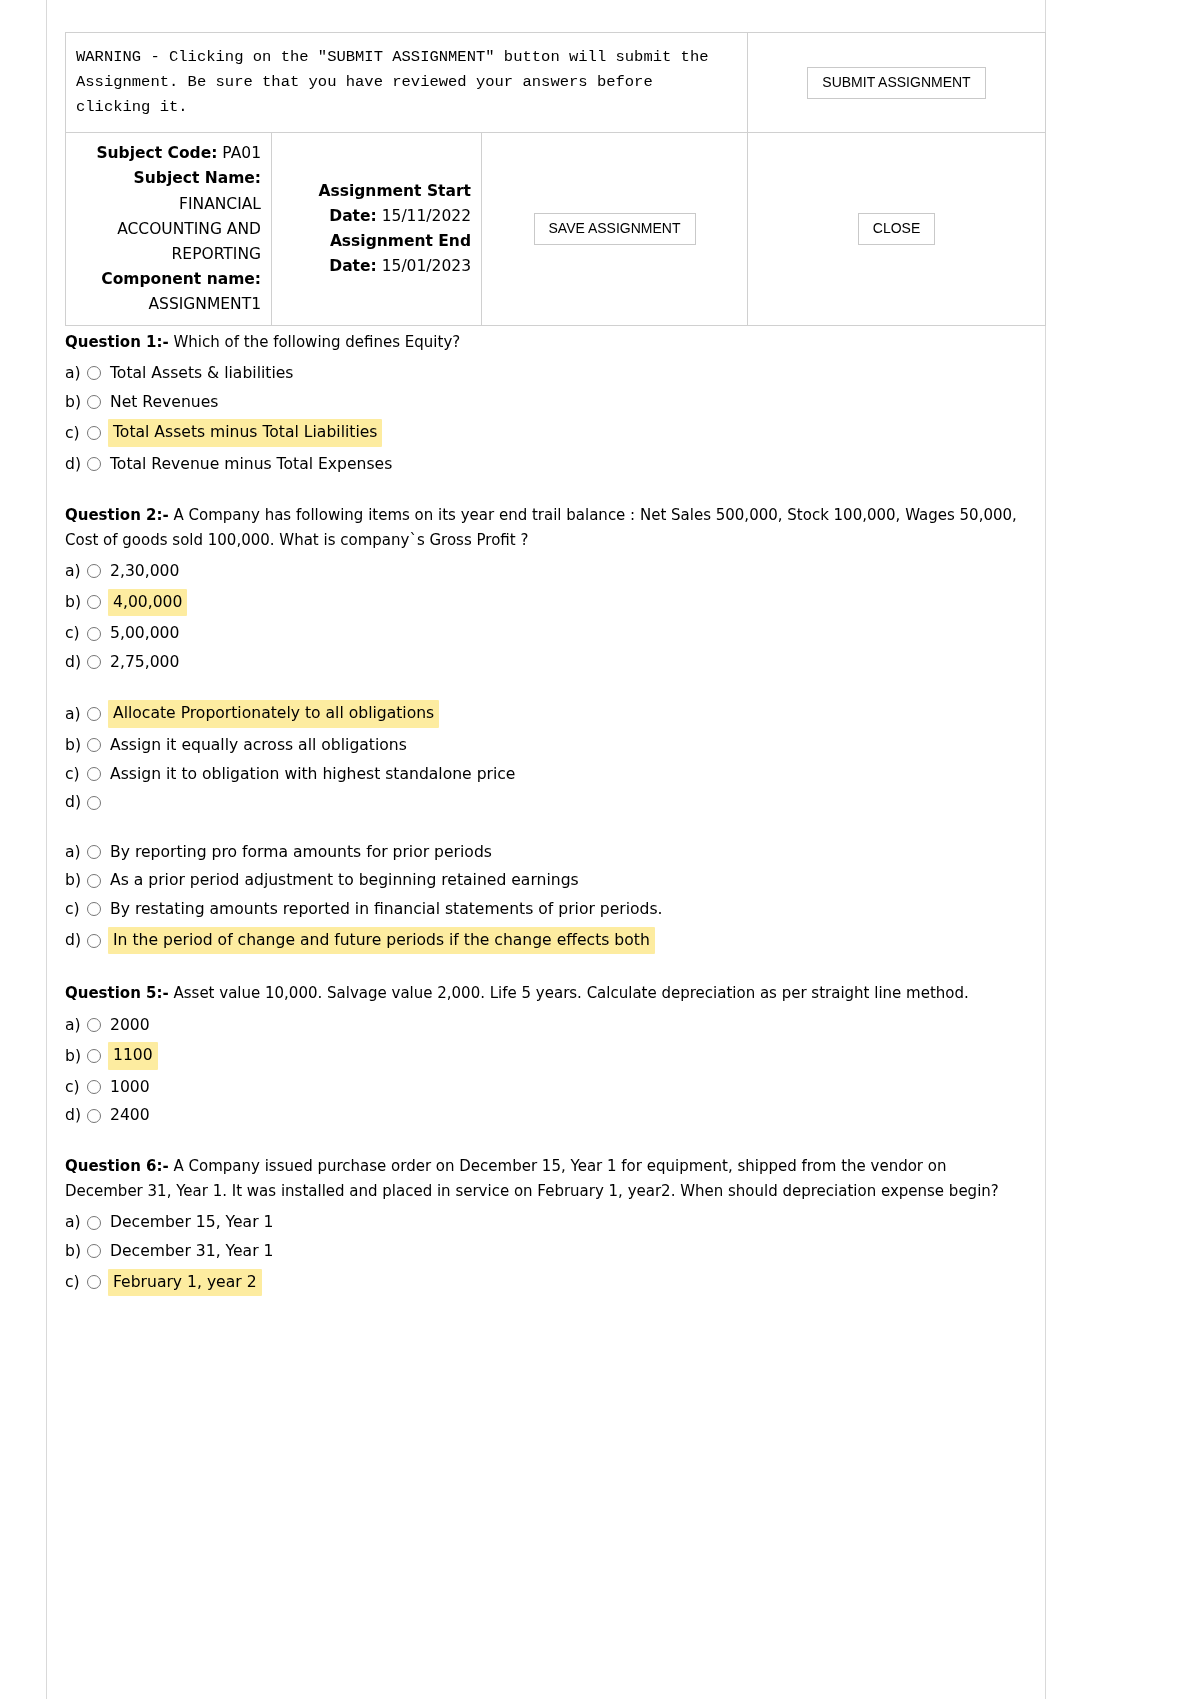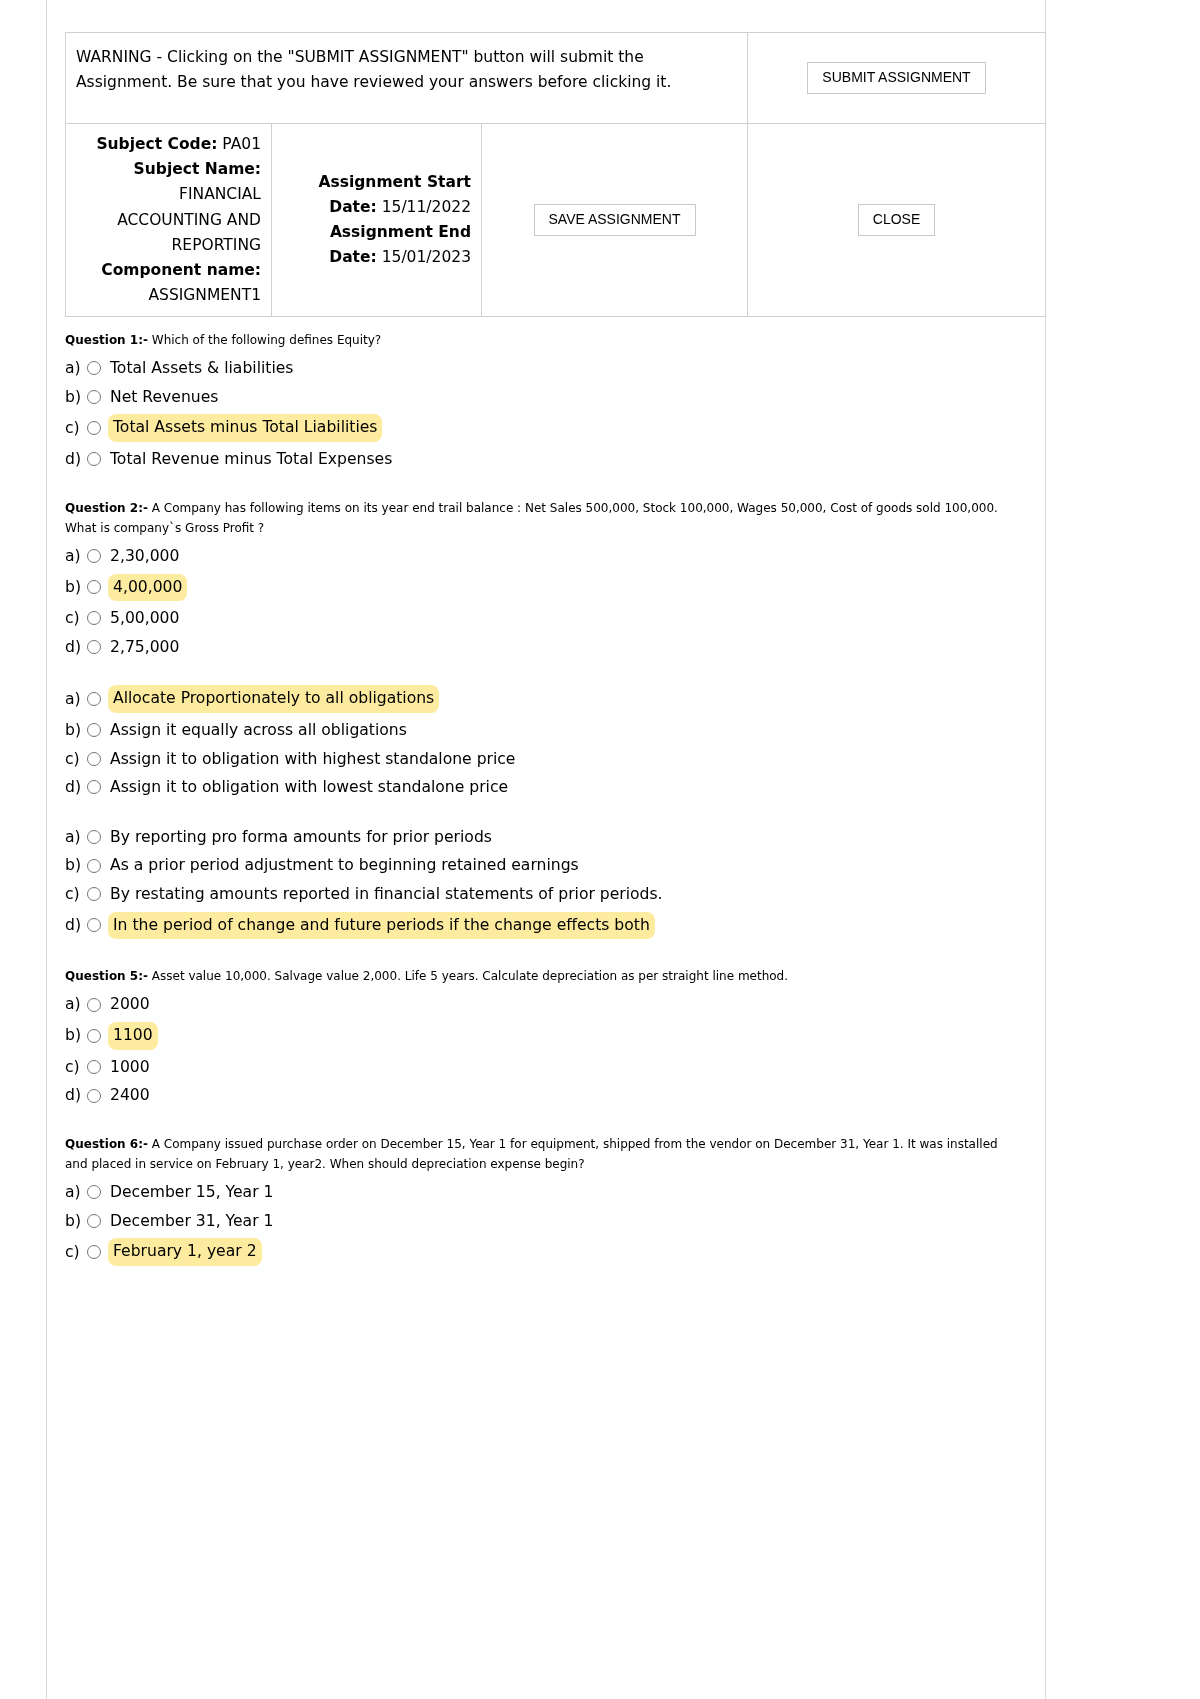--- a/index.html
+++ b/index.html
@@ -49,21 +49,22 @@
     line-height: 1.55;
   }
   .hdr-table td {
     border: 1px solid #d0d0d0;
     vertical-align: middle;
     padding: 8px 10px;
     box-sizing: border-box;
   }
   td.warn-cell {
     vertical-align: top;
-    padding: 12px 12px 28px 10px;
+    padding: 12px 12px 12px 10px;
+    font-family: Liberation Mono, monospace;
   }
   .warn-text {
     font-size: 15.5px;
     line-height: 1.62;
   }
   .btn {
     display: inline-block;
     border: 1px solid #c9c9c9;
     background: #ffffff;
     padding: 6px 14px 7px 14px;
@@ -93,21 +94,21 @@
 
   
   .questions {
     position: absolute;
     left: 65px;
     top: 330px;
     width: 955px;
   }
   .qblock { margin-bottom: 27px; }
   .qtext {
-    font-size: 12px;
+    font-size: 15px;
     line-height: 1.68;
     margin-bottom: 7px;
   }
   .qtext .qnum { font-weight: bold; }
 
   .opt {
     display: flex;
     align-items: center;
     font-size: 15.6px;
     line-height: 1.45;
@@ -127,21 +128,21 @@
     border: 1.4px solid #767676;
     border-radius: 50%;
     background: #fff;
     margin: 0 9px 0 0;
     box-sizing: border-box;
     cursor: pointer;
   }
   .opt-text { white-space: nowrap; text-align: center; }
   .hl {
     background: #fdeca0;
-    border-radius: 8px;
+    border-radius: 1px;
     padding: 2px 5px 3px 5px;
     margin-left: -2px;
   }
 </style>
 </head>
 <body>
 
 <div id="page">
   <div class="sheet"></div>
 
@@ -251,21 +252,20 @@
           <span class="opt-text">Assign it equally across all obligations</span>
         </div>
         <div class="opt">
           <span class="opt-letter">c)</span>
           <span class="radio"></span>
           <span class="opt-text">Assign it to obligation with highest standalone price</span>
         </div>
         <div class="opt">
           <span class="opt-letter">d)</span>
           <span class="radio"></span>
-          <span class="opt-text">Assign it to obligation with lowest standalone price</span>
         </div>
       </div>
       <div class="qblock">
         <div class="opt">
           <span class="opt-letter">a)</span>
           <span class="radio"></span>
           <span class="opt-text">By reporting pro forma amounts for prior periods</span>
         </div>
         <div class="opt">
           <span class="opt-letter">b)</span>

